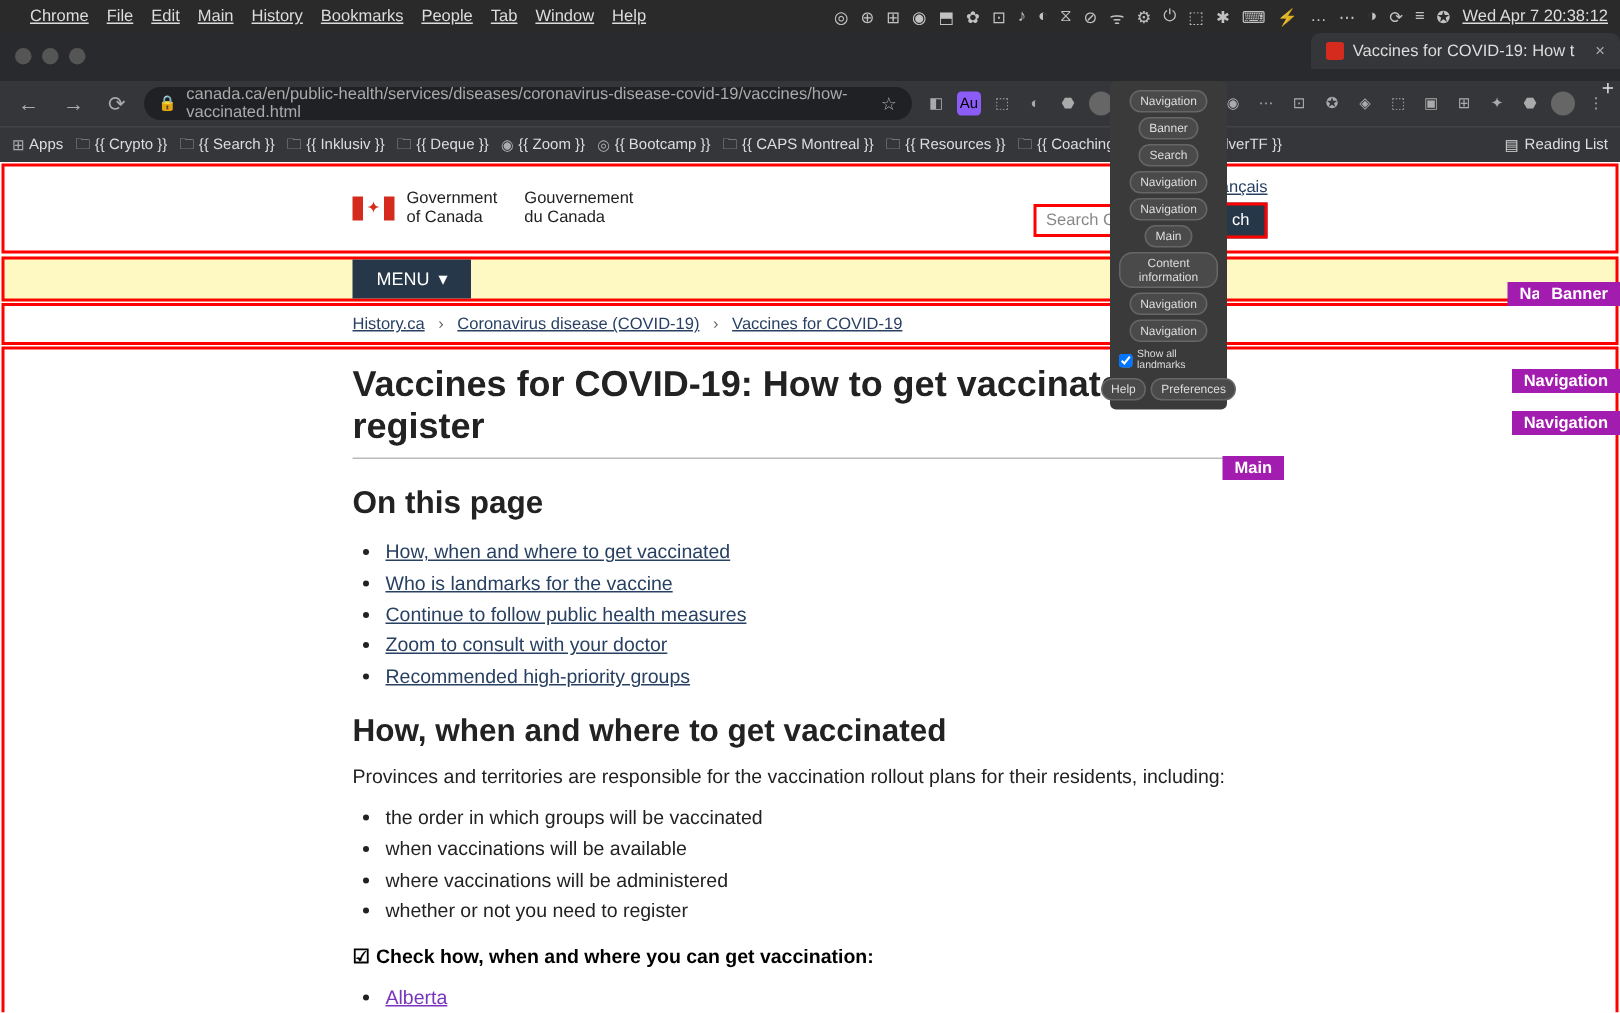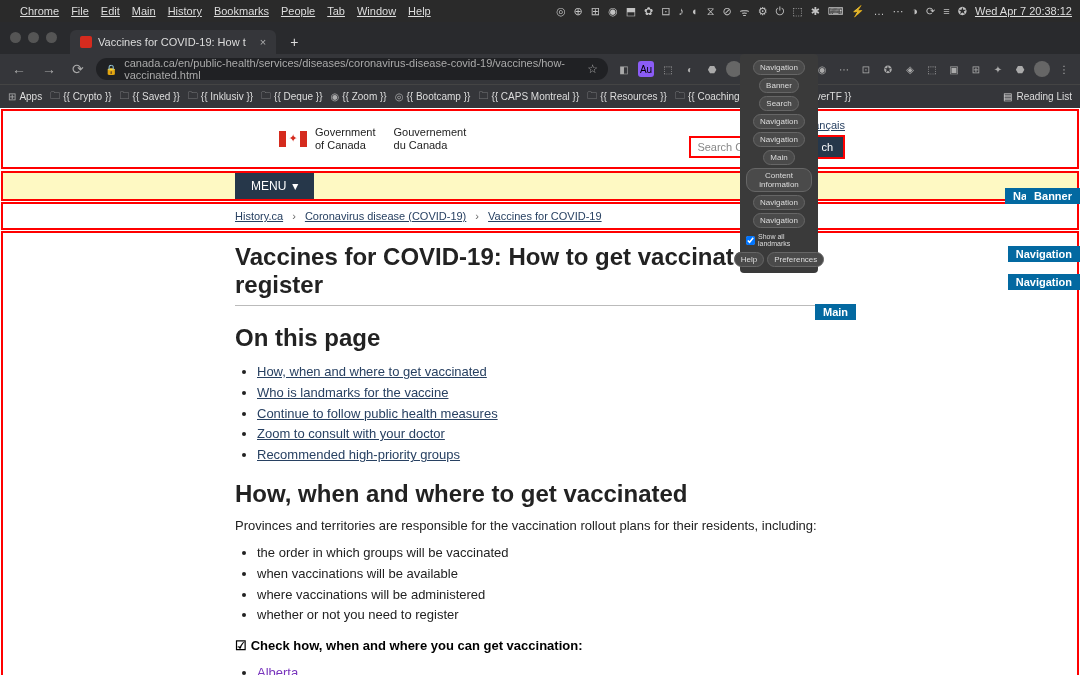--- a/index.html
+++ b/index.html
@@ -8,21 +8,21 @@
 
 .mac-menubar { height: 22px; background: #2a2a2a; color: #ddd; display: flex; align-items: center; font-size: 11px; padding: 0 8px; justify-content: space-between; }
 .mac-menubar .left, .mac-menubar .right { display: flex; align-items: center; gap: 12px; }
 .mac-menubar .right { gap: 8px; }
 .mac-menubar .menu-item { cursor: default; text-decoration: underline; }
 .mac-menubar .apple { font-size: 13px; }
 .mac-menubar .icon { font-size: 11px; opacity: 0.85; }
 
 
 .chrome { background: #292a2d; }
-.chrome-tabs { height: 32px; display: flex; align-items: flex-end; padding-left: 70px; position: relative; }
+.chrome-tabs { height: 32px; display: flex; align-items: flex-end; padding-left: 70px; position: relative; flex-direction: column; }
 .traffic { position: absolute; left: 10px; top: 10px; display: flex; gap: 7px; }
 .traffic span { width: 11px; height: 11px; border-radius: 50%; background: #555; display: inline-block; }
 .tab { background: #35363a; color: #ddd; font-size: 11px; padding: 6px 10px; border-radius: 6px 6px 0 0; display: flex; align-items: center; gap: 6px; max-width: 220px; }
 .tab .favicon { width: 12px; height: 12px; background: #d52b1e; border-radius: 2px; }
 .tab .close { margin-left: 8px; opacity: 0.7; }
 .newtab { color: #ddd; margin-left: 10px; font-size: 14px; padding: 4px; }
 
 .chrome-toolbar { height: 30px; background: #35363a; display: flex; align-items: center; padding: 0 8px; gap: 8px; }
 .nav-btn { color: #aaa; font-size: 14px; padding: 0 4px; }
 .url-bar { flex: 1; background: #202124; border-radius: 12px; height: 22px; display: flex; align-items: center; padding: 0 10px; color: #aaa; font-size: 11px; gap: 6px; }
@@ -36,48 +36,48 @@
 .bookmarks-bar { height: 24px; background: #35363a; display: flex; align-items: center; padding: 0 8px; gap: 8px; font-size: 10px; color: #ddd; border-top: 1px solid #444; }
 .bookmarks-bar .bm { display: flex; align-items: center; gap: 3px; cursor: pointer; }
 .bookmarks-bar .folder { opacity: 0.7; }
 .bookmarks-bar .reading { margin-left: auto; display:flex; align-items:center; gap:4px; }
 
 
 .viewport { height: 567px; overflow: hidden; background: #fff; position: relative; }
 
 
 .landmark-outline { border: 2px solid red; position: relative; }
-.landmark-badge { position: absolute; background: #0369a1; color: #fff; font-size: 11px; font-weight: bold; padding: 2px 8px; z-index: 5; }
+.landmark-badge { position: absolute; background: #a21caf; color: #fff; font-size: 11px; font-weight: bold; padding: 2px 8px; z-index: 5; }
 
 .row-banner { display:flex; }
 .row-banner .landmark-outline { flex:1; }
 
 .gov-header { background: #fff; padding: 8px 0; }
 .gov-header-inner { width: 610px; margin: 0 auto; display: flex; align-items: center; justify-content: space-between; }
-.gov-logo { display: flex; align-items: center; gap: 8px; margin-left: 44px; }
+.gov-logo { display: flex; align-items: center; gap: 8px; }
 .flag { width: 28px; height: 16px; background: linear-gradient(to right, #d52b1e 25%, #fff 25%, #fff 75%, #d52b1e 75%); position: relative; }
 .flag::after { content: "✦"; position: absolute; left: 50%; top: 50%; transform: translate(-50%,-55%); color: #d52b1e; font-size: 11px; }
 .gov-text { font-size: 11px; line-height: 1.2; color: #222; display:flex; gap: 18px; }
 .gov-text div { display:flex; flex-direction:column; }
 .lang-link { color: #284162; text-decoration: underline; font-size: 11px; }
 .search-row { display: flex; align-items: center; gap: 0; }
 .search-box { border: 2px solid red; padding: 3px 6px; font-size: 11px; width: 120px; color: #888; }
 .search-btn { background: #26374a; color: #fff; padding: 4px 10px; font-size: 11px; border:2px solid red; }
 
 .menu-bar-row { background: #fef9c3; }
 .menu-bar-inner { width: 610px; margin: 0 auto; }
 .menu-btn { background: #26374a; color: #fff; padding: 6px 16px; font-size: 12px; display: inline-flex; align-items: center; gap: 6px; }
 
 .breadcrumb-row { background: #fff; font-size: 11px; padding: 6px 0; }
 .breadcrumb-inner { width: 610px; margin: 0 auto; }
 .breadcrumb-inner a { color: #284162; text-decoration: underline; }
 .breadcrumb-inner .sep { color: #666; margin: 0 6px; }
 .main-content { width: 610px; margin: 0 auto; padding: 10px 0 20px; }
 .main-content h1 { font-size: 24px; font-weight: bold; color: #222; border-bottom: 1px solid #bbb; padding-bottom: 6px; margin-bottom: 18px; }
-.main-content h2 { font-size: 24px; font-weight: bold; color: #222; margin: 14px 0 10px; }
+.main-content h2 { font-size: 21px; font-weight: bold; color: #222; margin: 14px 0 10px; }
 .main-content ul { margin-left: 22px; margin-bottom: 12px; }
 .main-content li { font-size: 13px; color: #222; line-height: 1.6; }
 .main-content li a { color: #284162; text-decoration: underline; }
 .main-content li a.visited { color: #7834bc; }
 .main-content p { font-size: 13px; color: #222; margin: 10px 0; }
 .check-line { font-size: 13px; font-weight: bold; display:flex; align-items:center; gap:4px; margin: 10px 0; }
 
 
 .landmark-panel { position: absolute; top: 54px; left: 740px; width: 78px; background: #3a3a3a; border-radius: 4px; padding: 6px; z-index: 100; display: flex; flex-direction: column; gap: 3px; }
 .landmark-panel button { background: #4a4a4a; color: #ddd; border: 1px solid #666; border-radius: 9px; font-size: 8px; padding: 2px 6px; cursor: pointer; }
@@ -192,21 +192,21 @@
     <span class="bm">
         <span class="folder">⊞</span>
         <span>Apps</span>
       </span>
     <span class="bm">
         <span class="folder">🗀</span>
         <span>{{ Crypto }}</span>
       </span>
     <span class="bm">
         <span class="folder">🗀</span>
-        <span>{{ Saved }}</span>
+        <span>{{ Search }}</span>
       </span>
     <span class="bm">
         <span class="folder">🗀</span>
         <span>{{ Inklusiv }}</span>
       </span>
     <span class="bm">
         <span class="folder">🗀</span>
         <span>{{ Deque }}</span>
       </span>
     <span class="bm">

